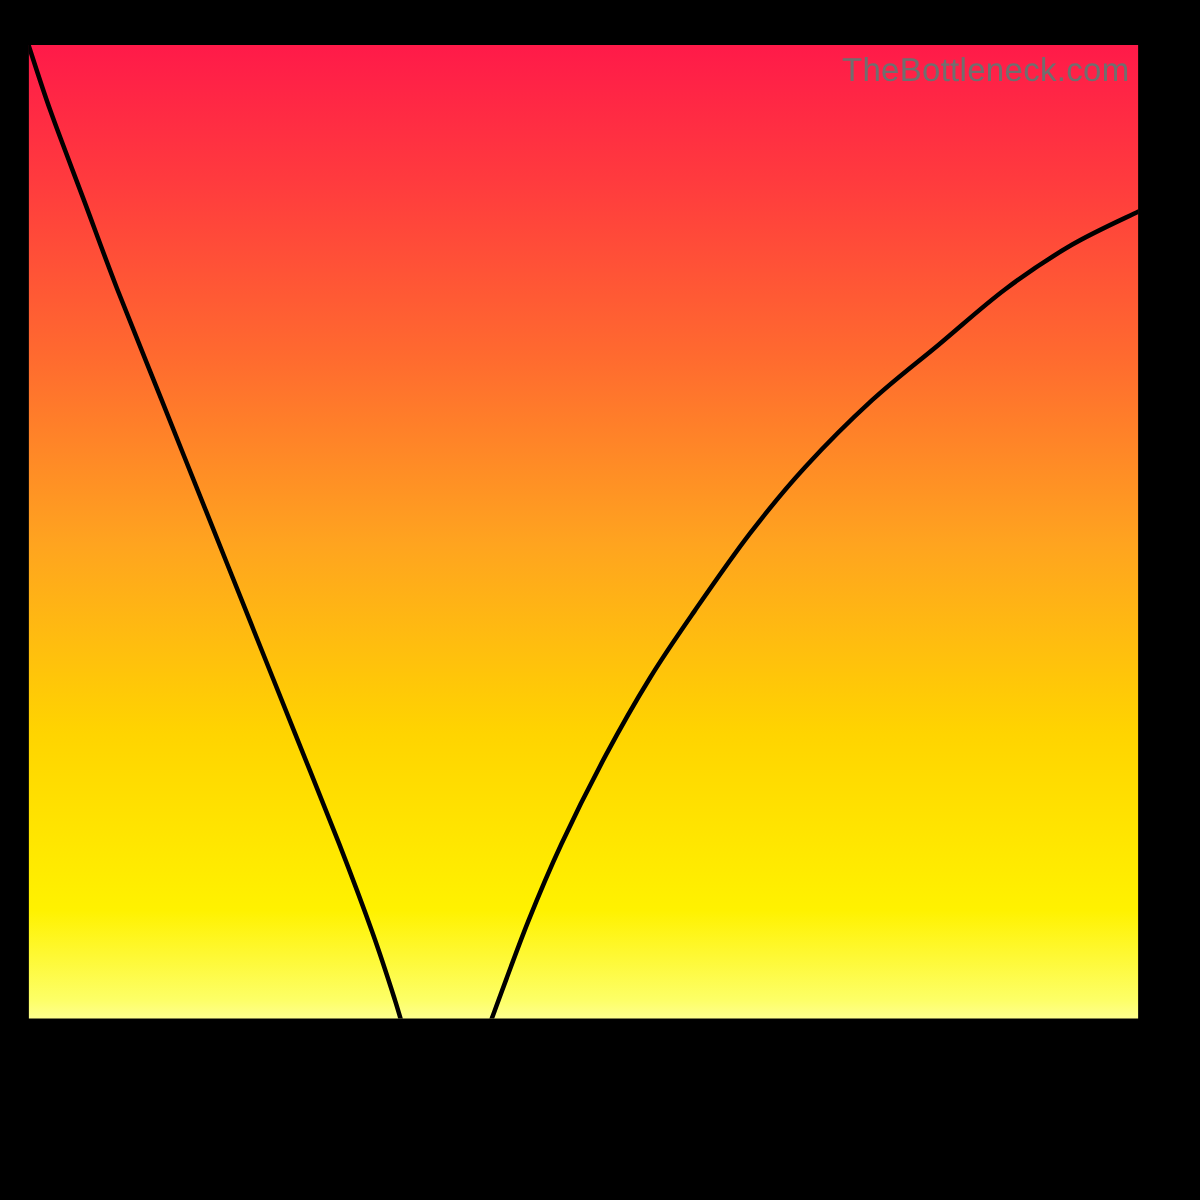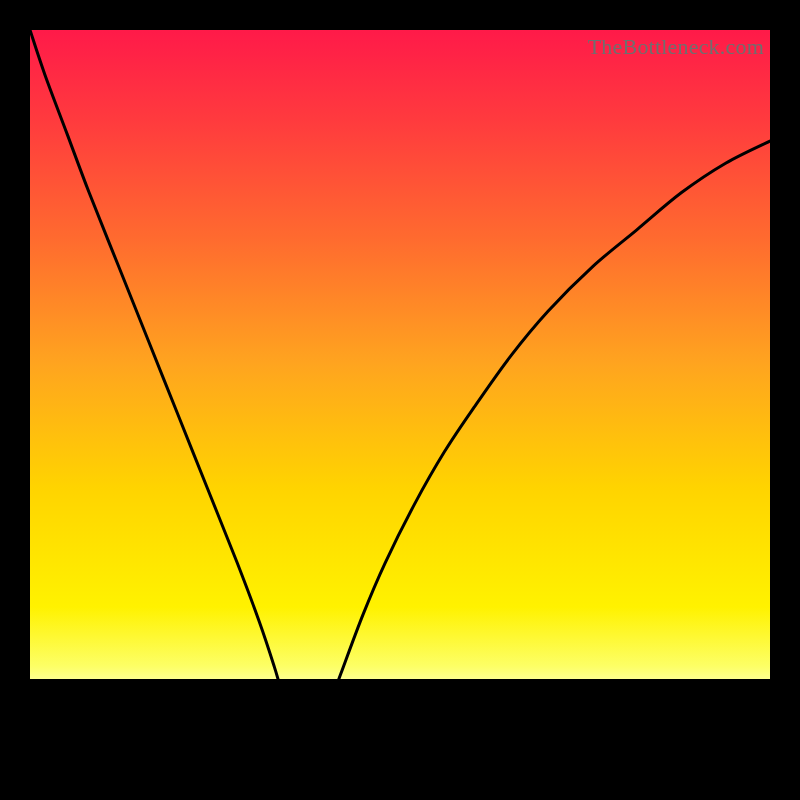--- a/index.html
+++ b/index.html
@@ -12,26 +12,25 @@
     font-family: Arial, Helvetica, sans-serif;
   }
   .frame {
     position: relative;
     width: 800px;
     height: 800px;
     background: #000;
   }
   .plot-area {
     position: absolute;
-    left: 30px;
+    left: 19px;
     top: 30px;
     width: 740px;
     height: 649px;
     overflow: hidden;
-    font-family: Liberation Serif, serif;
   }
   .gradient-bg {
     position: absolute;
     left: 0; top: 0; right: 0; bottom: 0;
   }
   .watermark {
     position: absolute;
     top: 4px;
     right: 6px;
     font-size: 22px;

